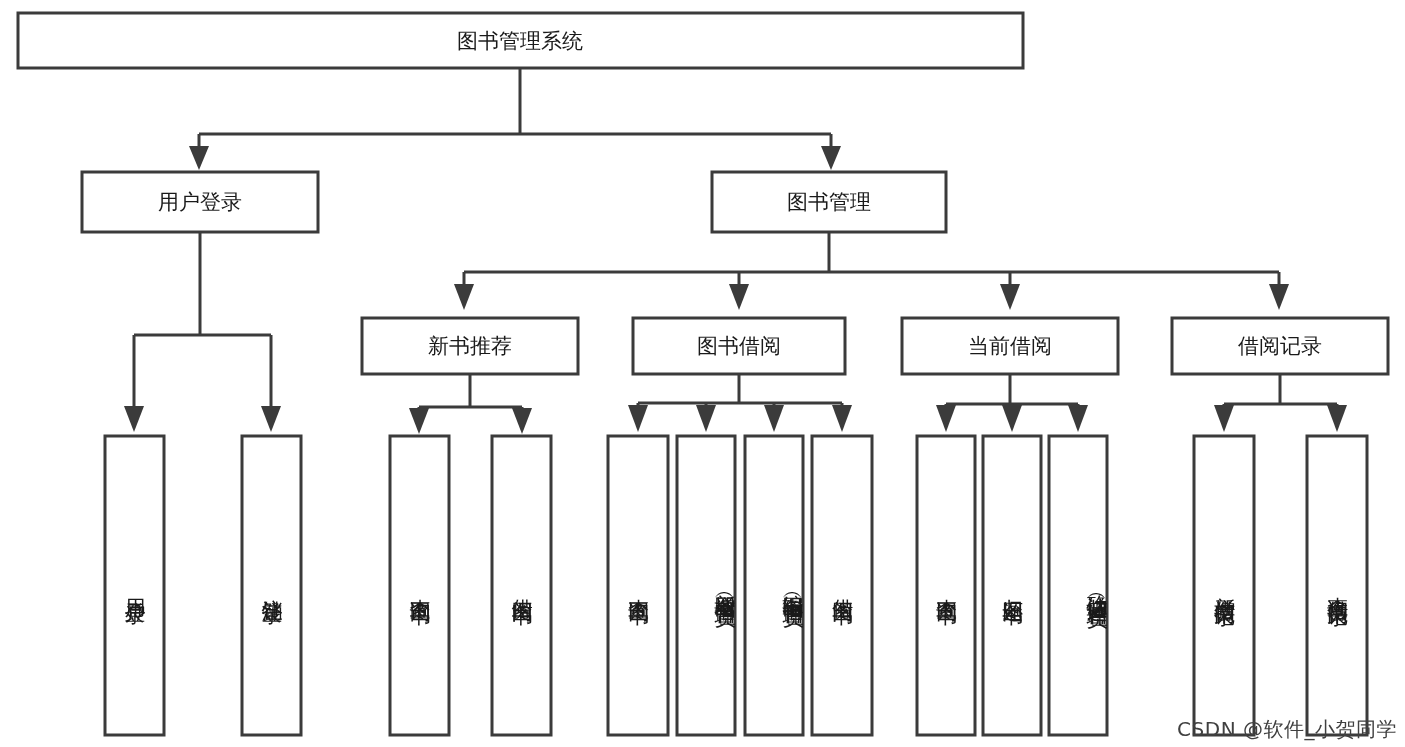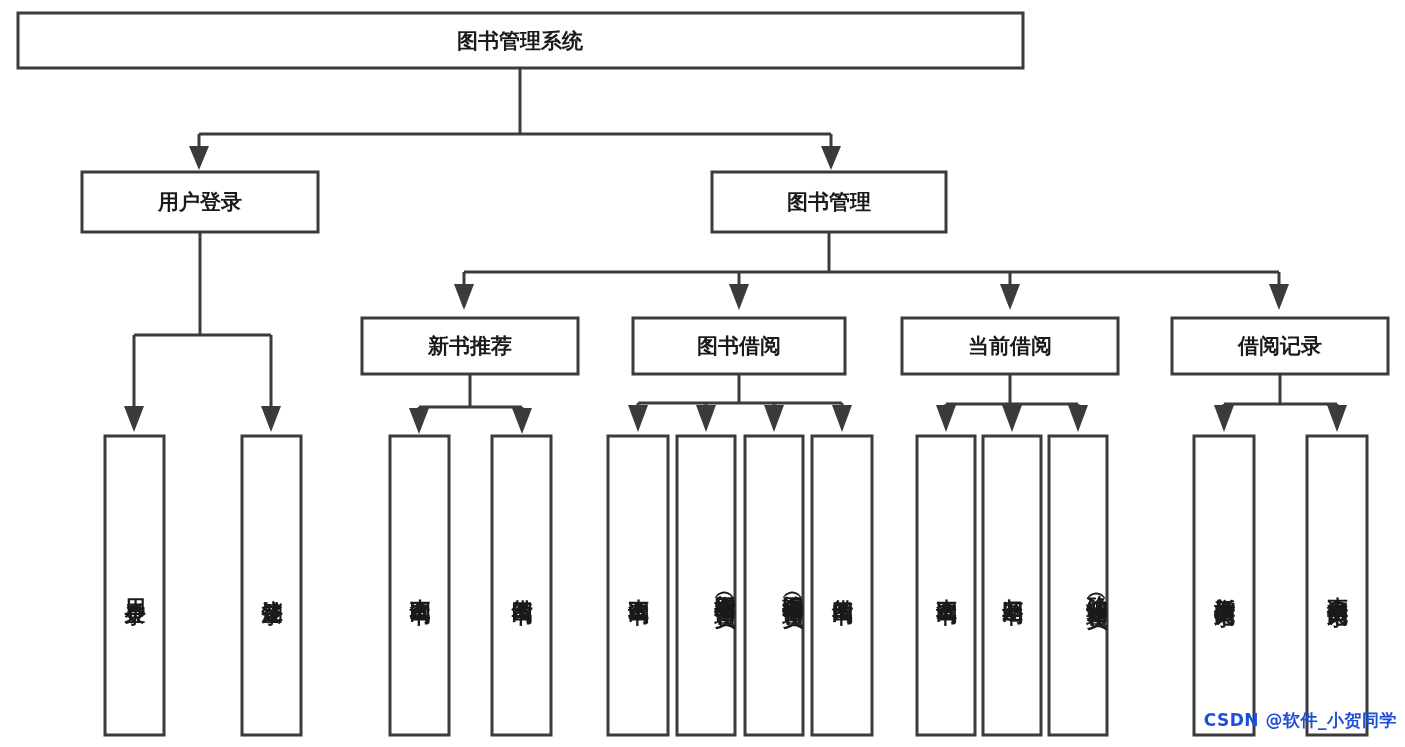--- a/index.html
+++ b/index.html
@@ -11,21 +11,20 @@
     width: 1405px;
     height: 747px;
     font-family: "DejaVu Sans", "Liberation Sans", sans-serif;
     overflow: hidden;
   }
   #diagram-root {
     position: relative;
     width: 1405px;
     height: 747px;
     background: #ffffff;
-    font-weight: bold;
   }
   svg#flow {
     position: absolute;
     left: 0; top: 0;
     width: 1405px;
     height: 747px;
   }
   .node-box {
     fill: #ffffff;
     stroke: #3b3b3b;
@@ -58,24 +57,24 @@
     line-height: 1.02;
     color: #1a1a1a;
     letter-spacing: 2px;
     text-align: center;
     white-space: nowrap;
     pointer-events: none;
   }
   .watermark {
     position: absolute;
     right: 8px;
-    bottom: 15px;
-    font-family: "DejaVu Sans", "Liberation Sans", sans-serif;
-    font-size: 17px;
-    color: #1d4ed8;
+    bottom: 4px;
+    font-family: "DejaVu Sans", "Liberation Sans", sans-serif;
+    font-size: 20px;
+    color: #404040;
     letter-spacing: 0.5px;
     white-space: nowrap;
   }
 </style>
 </head>
 <body>
 
 <div id="diagram-root">
 
   <svg id="flow" viewBox="0 0 1405 747">

